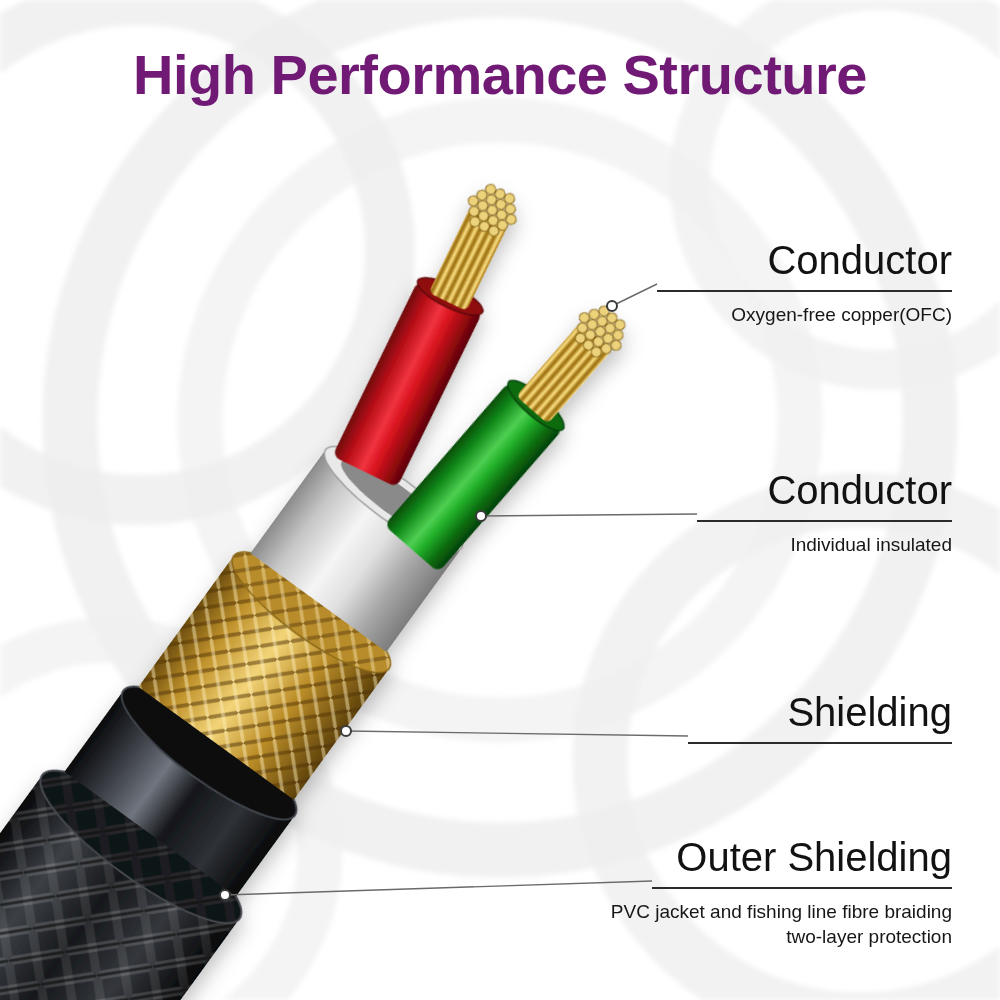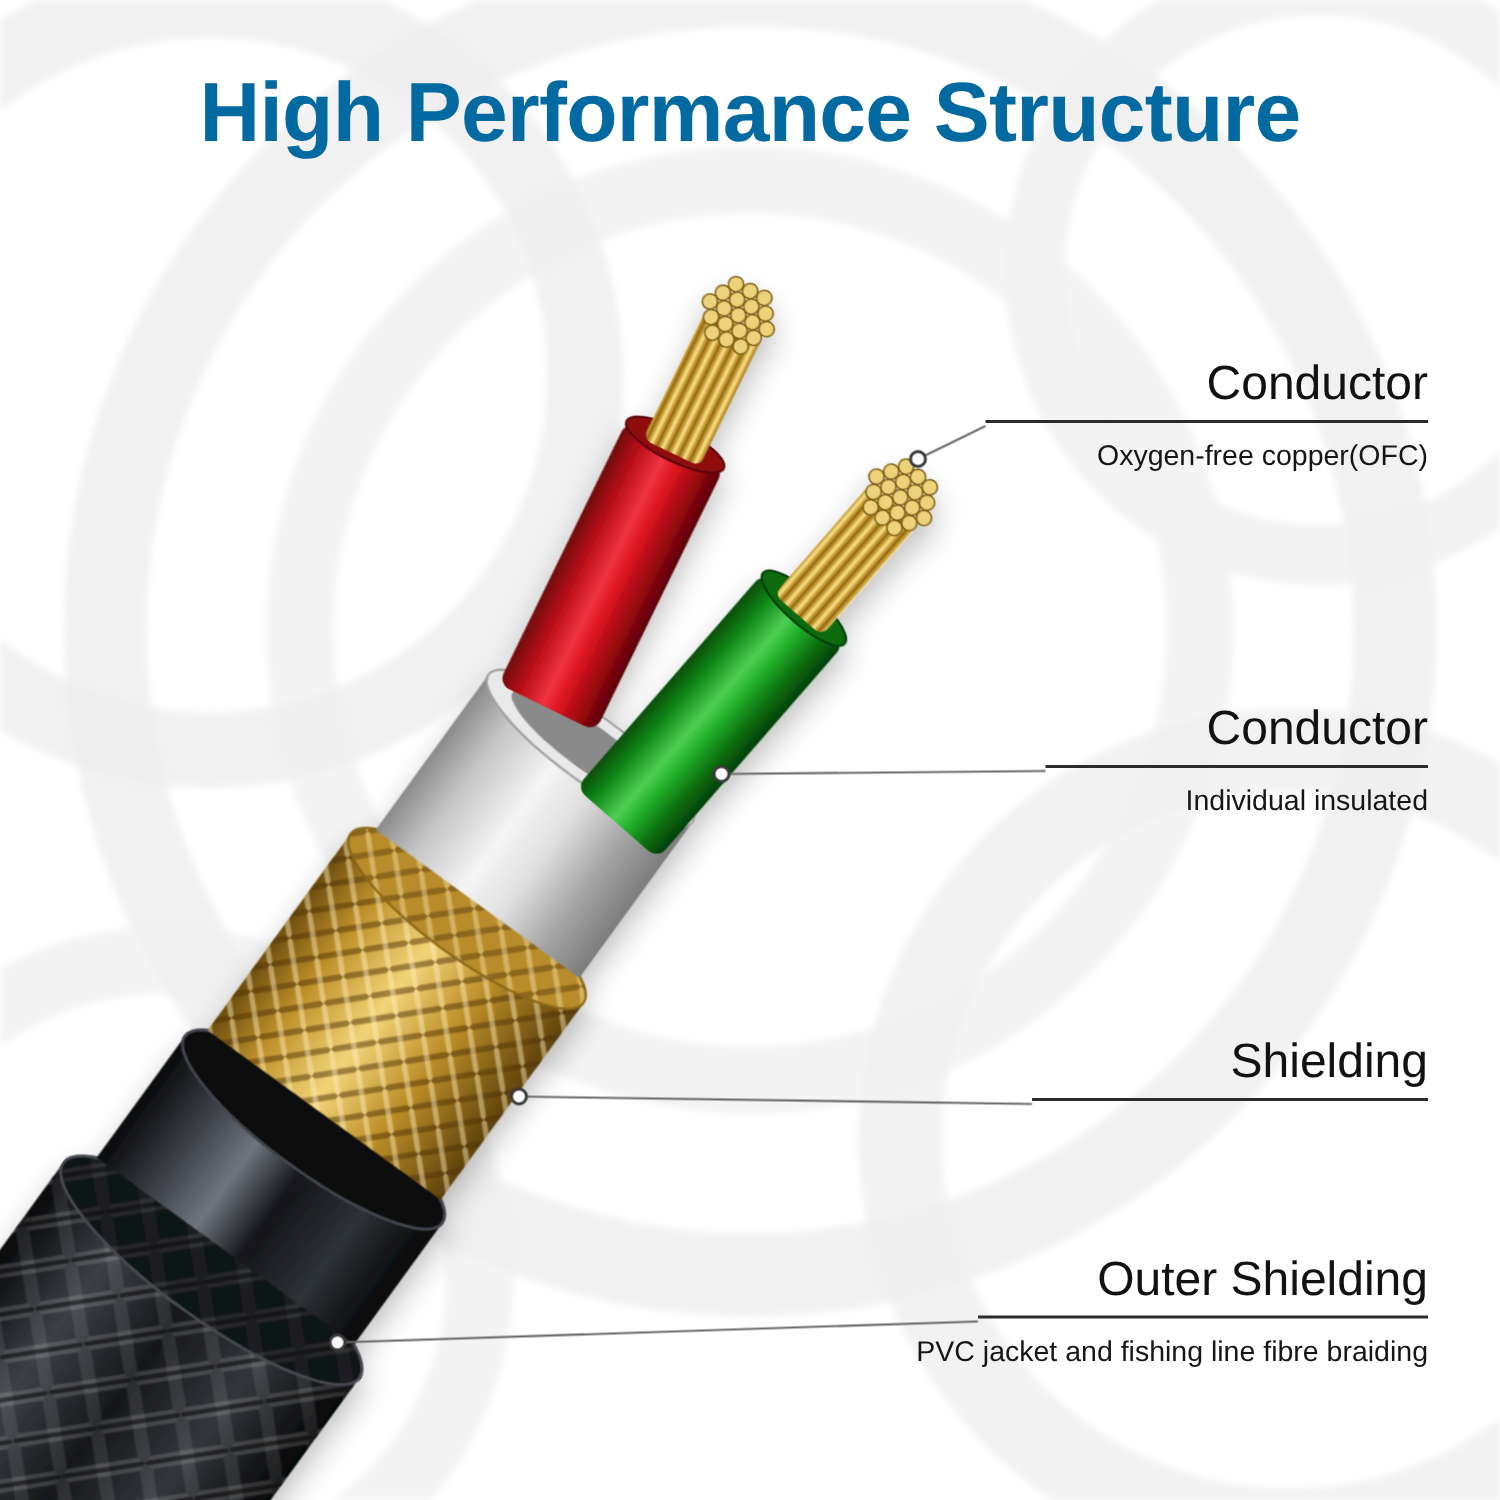--- a/index.html
+++ b/index.html
@@ -4,24 +4,24 @@
 <style>
   html,body{margin:0;padding:0;background:#fff;}
   .page{
     position:relative;width:1000px;height:1000px;overflow:hidden;
     background:#ffffff;font-family:"Liberation Sans",sans-serif;color:#141414;
   }
   .bg-swirls{position:absolute;left:0;top:0;width:1000px;height:1000px;filter:blur(2.5px);}
   .cable-svg{position:absolute;left:0;top:0;width:1000px;height:1000px;}
   .page-title{
     position:absolute;top:42px;left:0;right:0;margin:0;text-align:center;
-    font-size:56px;font-weight:800;letter-spacing:-0.5px;color:#0369a1;
+    font-size:56px;font-weight:800;letter-spacing:-0.5px;color:#701a75;
   }
   .callout{position:absolute;right:48px;width:480px;text-align:right;}
-  .callout .heading{font-size:32px;font-weight:500;line-height:1.25;color:#121212;}
+  .callout .heading{font-size:40px;font-weight:500;line-height:1.25;color:#121212;}
   .callout .rule{height:2px;background:#2b2b2b;margin-top:5px;margin-left:auto;}
   .callout .desc{font-size:19px;font-weight:400;margin-top:10px;line-height:1.32;color:#161616;}
   #co-conductor{top:235px;}
   #co-insulation{top:465px;}
   #co-shielding{top:687px;}
   #co-outer{top:832px;}
   #co-conductor .rule{width:295px;}
   #co-insulation .rule{width:255px;}
   #co-shielding .rule{width:264px;}
   #co-outer .rule{width:300px;}
@@ -205,16 +205,17 @@
   <div class="callout" id="co-shielding">
     <div class="heading">Shielding</div>
     <div class="rule"></div>
   </div>
 
   <div class="callout" id="co-outer">
     <div class="heading">Outer Shielding</div>
     <div class="rule"></div>
     <div class="desc">
       <div>PVC jacket and fishing line fibre braiding</div>
+      <div>two-layer protection</div>
     </div>
   </div>
 
 </div>
 
 </body></html>

